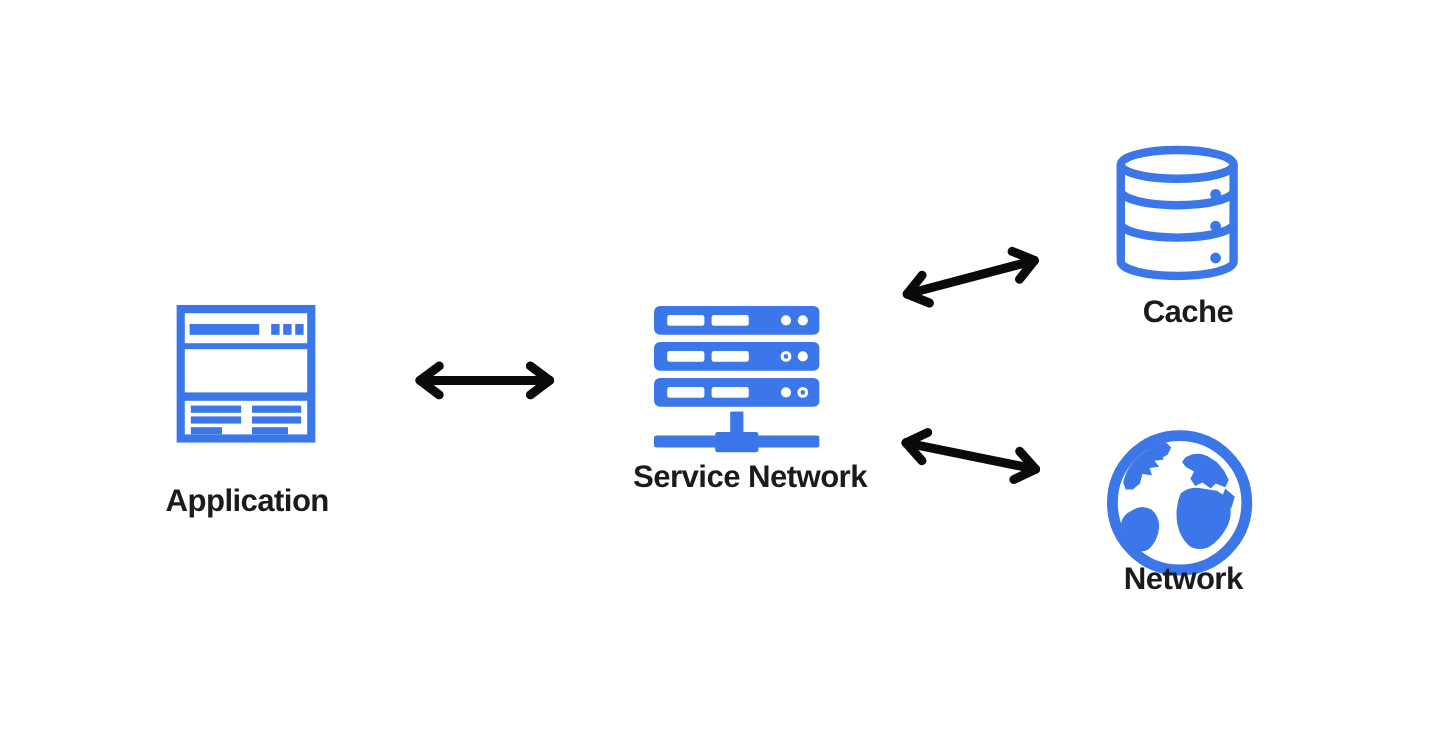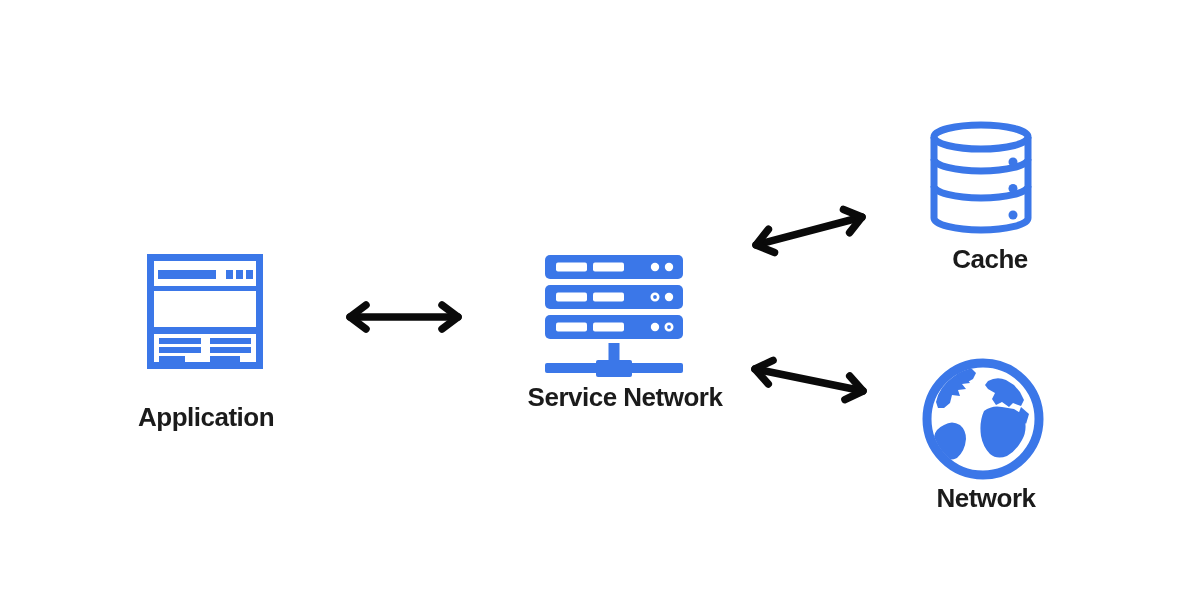--- a/index.html
+++ b/index.html
@@ -126,15 +126,15 @@
 
         <path class="f-acc" d="M66,23 Q75,18 84,22 L92,27 98,34 102,42 99,48 91,45 87,49 80,44 74,47 70,41 73,35 66,31 63,27 Z"></path>
 
         <path class="f-acc" d="M62,53 Q70,47 80,49 L92,51 100,56 103,63 Q105,73 100,82 Q94,93 85,98 Q75,102 68,96 Q61,89 59,78 Q57,64 62,53 Z"></path>
         <path class="f-acc" d="M99,49 L107,56 104,66 96,57 Z"></path>
 
         <path class="f-acc" d="M22,67 Q30,62 38,67 Q44,72 44,81 Q43,93 35,100 Q27,104 20,98 Q13,90 12,79 Q13,71 22,67 Z"></path>
       </g>
     </svg>
   </div>
-  <div class="node-label" style="left:836px;top:485px;">Network</div>
+  <div class="node-label" style="left:836px;top:469px;">Network</div>
 
 </div>
 
 </body></html>

